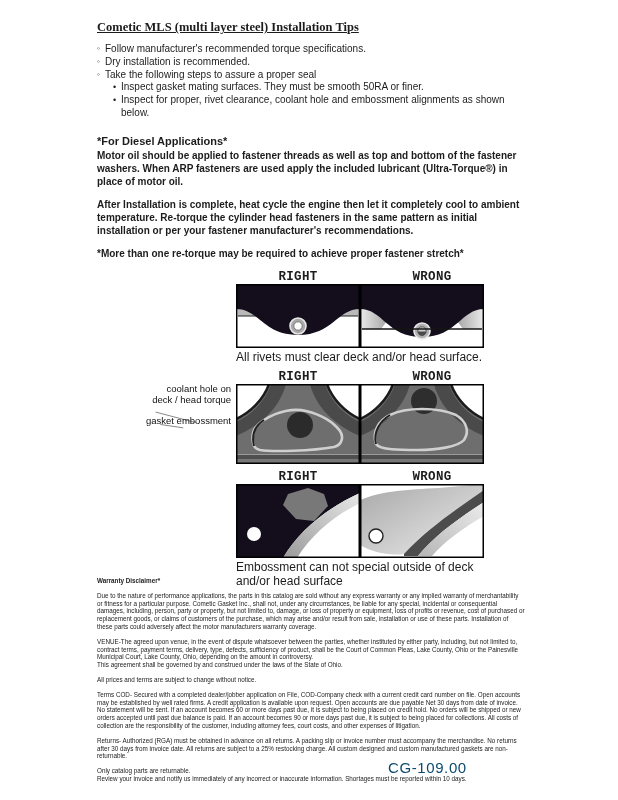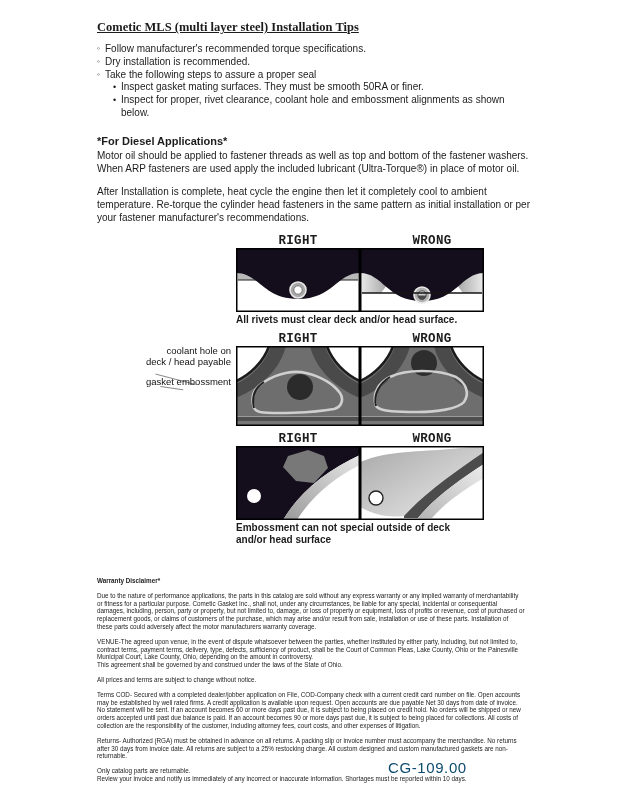--- a/index.html
+++ b/index.html
@@ -10,30 +10,30 @@
 
   .title { font-size:12.5px; font-weight:bold; text-decoration:underline; margin:0 0 8px 0;font-family:Liberation Serif, serif; }
 
   .tips { font-size:10px; line-height:1.28; }
   .tip { display:flex; }
   .tip .b1 { width:8px; flex:0 0 8px; font-size:8px; line-height:1.6; }
   .tip.sub { margin-left:16px; }
   .tip.sub .b1 { font-size:9px; line-height:1.45; }
 
   .diesel-heading { font-size:11px; font-weight:bold; margin:15px 0 2px 0; }
-  p.body { font-size:10px; line-height:1.3; margin:0 0 10px 0; }
+  p.body { font-size:10px; line-height:1.3; margin:0 0 10px 0;font-weight:bold; }
   p.note { margin-bottom:0; }
 
   .diagrams { margin-left:139px; width:258px; margin-top:10px; }
   .diag-row { margin-bottom:6px; }
   .labels { display:flex; gap:10px;font-family:Liberation Mono, monospace; }
   .labels span { width:124px; text-align:center; font-weight:bold; font-size:12.5px; letter-spacing:0.3px; }
   .frames { display:flex; position:relative; }
   .frames svg { display:block; width:124px; flex:0 0 124px; }
-  .caption { font-weight:bold; font-size:10px; line-height:1.18; margin-top:2px; white-space:pre-line; }
+  .caption { font-weight:normal; font-size:12px; line-height:1.18; margin-top:2px; white-space:pre-line; }
 
   .anno { position:absolute; right:calc(100% + 5px); top:0; width:130px; text-align:right;
           font-size:9.5px; line-height:1.13; color:#111; }
   .anno .second { margin-top:10px; }
   .pointer-overlay { position:absolute; left:-130px; top:0; width:260px; height:80px; z-index:2; pointer-events:none; }
 
   .disclaimer { position:absolute; left:97px; top:577px; width:428px; font-size:6.3px; line-height:1.24; color:#222; }
   .disclaimer .dh { font-weight:bold; margin:0 0 7px 0; }
   .disclaimer p { margin:0 0 7px 0; white-space:pre-line; }
 
@@ -66,20 +66,21 @@
       </div>
       <div class="tip sub">
         <span class="b1">•</span>
         <span>Inspect for proper, rivet clearance, coolant hole and embossment alignments as shown below.</span>
       </div>
     </div>
 
     <h2 class="diesel-heading">*For Diesel Applications*</h2>
     <p class="body">Motor oil should be applied to fastener threads as well as top and bottom of the fastener washers. When ARP fasteners are used apply the included lubricant (Ultra-Torque®) in place of motor oil.</p>
     <p class="body">After Installation is complete, heat cycle the engine then let it completely cool to ambient temperature. Re-torque the cylinder head fasteners in the same pattern as initial installation or per your fastener manufacturer's recommendations.</p>
+    <p class="body note">*More than one re-torque may be required to achieve proper fastener stretch*</p>
 
     <div class="diagrams">
 
       <div class="diag-row">
         <div class="labels">
           <span>RIGHT</span>
           <span>WRONG</span>
         </div>
         <div class="frames">
           <svg viewBox="0 0 124 64">
@@ -119,21 +120,21 @@
       </div>
 
       <div class="diag-row">
         <div class="labels">
           <span>RIGHT</span>
           <span>WRONG</span>
         </div>
         <div class="frames">
           <div class="anno">
             <div>coolant hole on</div>
-            <div>deck / head payable</div>
+            <div>deck / head torque</div>
             <div class="second">gasket embossment</div>
           </div>
           <svg class="pointer-overlay" viewBox="0 0 260 80">
             <line x1="104" y1="15" x2="188" y2="37" stroke="#1a1a1a" stroke-width="1.1"></line>
             <line x1="114" y1="41" x2="162" y2="48" stroke="#1a1a1a" stroke-width="1.1"></line>
           </svg>
           <svg viewBox="0 0 124 80">
             <rect width="124" height="80" fill="#6e6e6e"></rect>
             <path d="M0,38 C16,31 30,16 35,0 L50,0 C44,24 24,42 0,52 Z" fill="#4a4a4a"></path>
             <path d="M124,38 C108,31 94,16 89,0 L74,0 C80,24 100,42 124,52 Z" fill="#4a4a4a"></path>

